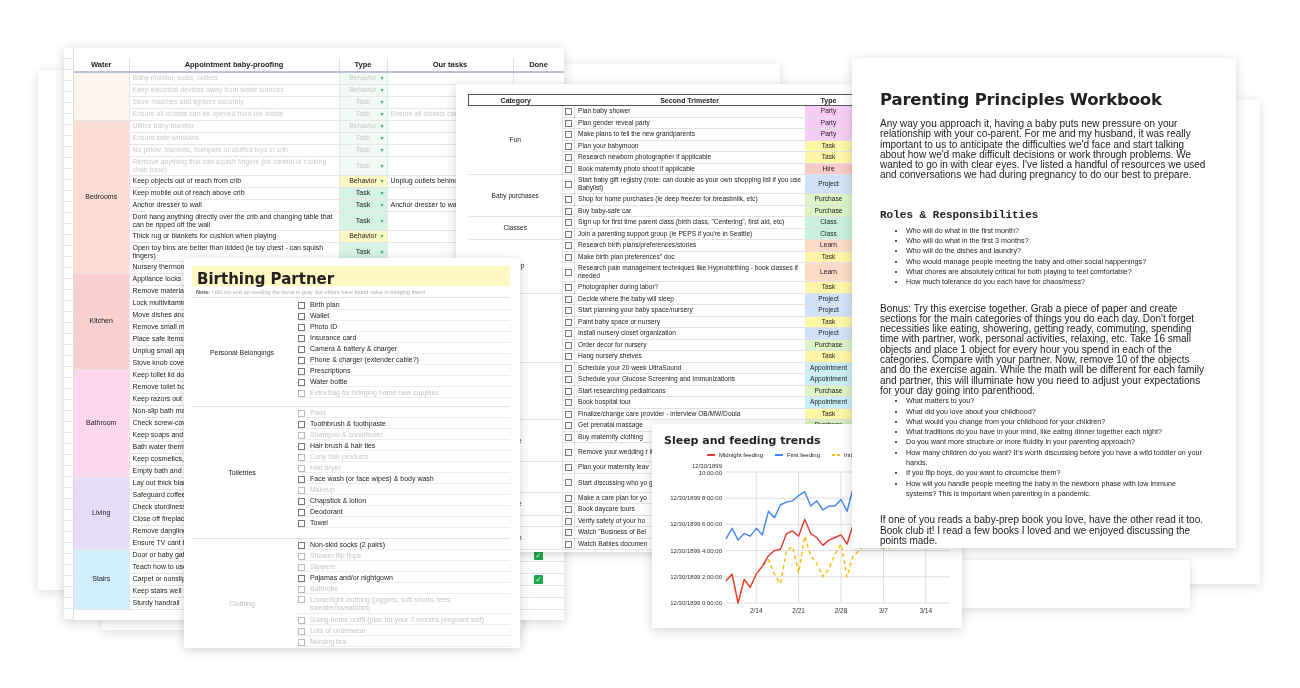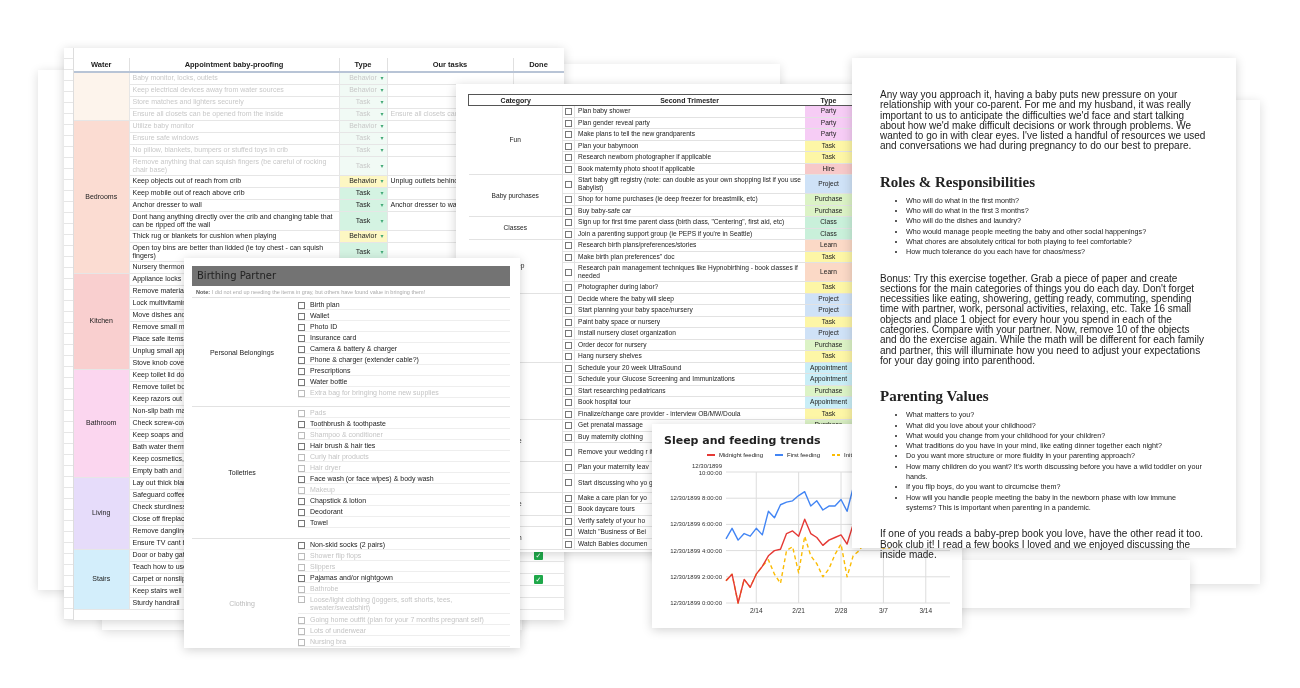--- a/index.html
+++ b/index.html
@@ -24,42 +24,42 @@
 #s2 th{font-size:7px;font-weight:bold;text-align:center;height:11px;border-top:1px solid #555;border-bottom:1px solid #555}
 #s2 th:first-child{border-left:1px solid #555}
 #s2 td{border-bottom:1px solid #e2e2e2;padding:1px 3px;line-height:8px;height:11.5px;vertical-align:middle}
 #s2 td.cat{text-align:center;border-right:1px solid #e2e2e2}
 #s2 td.cb{text-align:center;border-right:1px solid #e2e2e2;padding:0}
 .box{display:inline-block;width:7px;height:7px;border:1px solid #777;background:#fff;vertical-align:middle}
 #s2 td.ty{text-align:center}
 .c-party{background:#f6ccf5}.c-task{background:#fdf6a6}.c-hire{background:#f7c9c9}.c-project{background:#cfe2f7}.c-purchase{background:#dcf3c6}.c-class{background:#c9f0da}.c-learn{background:#fbd9c6}.c-appt{background:#c9eef7}
 
 #s3{left:184px;top:258px;width:336px;height:390px;overflow:hidden}
-#s3 .hdr{position:absolute;left:8px;top:8px;width:318px;height:20px;background:#737373;font-weight:normal;font-size:10px;padding:4px 5px;font-family:"DejaVu Sans",sans-serif}
+#s3 .hdr{position:absolute;left:8px;top:8px;width:318px;height:20px;background:#fef9c3;font-weight:bold;font-size:15px;padding:4px 5px;font-family:"DejaVu Sans",sans-serif}
 #s3 .note{position:absolute;left:8px;top:30px;width:318px;font-size:5.5px;color:#aaa;border-bottom:1px solid #e2e2e2;padding:1px 4px;height:10px}
 #s3 .note b{color:#555}
 #s3 .grp{position:absolute;left:8px;width:318px;border-bottom:1px solid #e2e2e2}
 #s3 .glabel{position:absolute;left:0;width:100px;text-align:center;font-size:7px}
 #s3 .items{position:absolute;left:106px;top:0;right:0}
 #s3 .it{height:11px;font-size:7px;line-height:11px;border-bottom:1px solid #eee;white-space:nowrap}
 #s3 .it .box{width:7px;height:7px;margin-right:5px}
 #s3 .it.gray{color:#c4c4c4}
 #s3 .it.gray .box{border-color:#bbb}
 #s3 .it.tall{height:20px;line-height:8px;white-space:normal;padding-top:2px;display:flex}
 
 #s4{left:652px;top:424px;width:310px;height:204px}
 #s4 .title{position:absolute;left:12px;top:10px;font-weight:bold;font-size:11px;font-family:"DejaVu Sans",sans-serif}
 #s4 .legend{position:absolute;left:55px;top:28px;font-size:6px;display:flex;gap:12px}
 #s4 .legend span.sw{display:inline-block;width:8px;height:2px;vertical-align:middle;margin-right:4px}
 #s4 svg{position:absolute;left:0;top:0}
 
 #s5{left:852px;top:58px;width:384px;height:490px;padding:32px 28px 0 28px}
 #s5 h1{font-family:"DejaVu Sans",sans-serif;font-size:16.5px;font-weight:bold;margin-bottom:10px;letter-spacing:-.2px}
 #s5 p{font-size:10px;line-height:10.3px}
-#s5 h2{font-family:Liberation Serif, serif;font-size:15px;font-weight:bold;margin:22px 0 5px}
+#s5 h2{font-family:Liberation Mono, monospace;font-size:11px;font-weight:bold;margin:28px 0 5px}
 #s5 ul{margin-left:26px;font-size:7.2px;line-height:10.3px}
 #s5 .bonus{margin-top:16px}
 </style>
 </head>
 <body>
 
 <div class="ghost" style="left:38px;top:70px;width:40px;height:520px"></div>
 <div class="ghost" style="left:102px;top:540px;width:420px;height:90px"></div>
 <div class="ghost" style="left:560px;top:64px;width:220px;height:480px"></div>
 <div class="ghost" style="left:950px;top:100px;width:310px;height:484px"></div>
@@ -651,36 +651,36 @@
     </svg>
   <div class="title">Sleep and feeding trends</div>
   <div class="legend" id="legend">
       <span><span class="sw" style="background: rgb(229, 57, 53);"></span><span>Midnight feeding</span></span>
       <span><span class="sw" style="background: rgb(66, 133, 244);"></span><span>First feeding</span></span>
       <span><span class="sw" style="background: repeating-linear-gradient(90deg, rgb(251, 188, 4) 0px, rgb(251, 188, 4) 3px, transparent 3px, transparent 5px);"></span><span>Initial wake time</span></span>
     </div>
 </div>
 
 <div class="sheet" id="s5">
+  <h1>Parenting Principles Workbook</h1>
   <p>Any way you approach it, having a baby puts new pressure on your relationship with your co-parent. For me and my husband, it was really important to us to anticipate the difficulties we'd face and start talking about how we'd make difficult decisions or work through problems. We wanted to go in with clear eyes. I've listed a handful of resources we used and conversations we had during pregnancy to do our best to prepare.</p>
   <h2>Roles &amp; Responsibilities</h2>
   <ul id="roles">
       <li>Who will do what in the first month?</li>
       <li>Who will do what in the first 3 months?</li>
       <li>Who will do the dishes and laundry?</li>
       <li>Who would manage people meeting the baby and other social happenings?</li>
       <li>What chores are absolutely critical for both playing to feel comfortable?</li>
       <li>How much tolerance do you each have for chaos/mess?</li>
     </ul>
   <p class="bonus">Bonus: Try this exercise together. Grab a piece of paper and create sections for the main categories of things you do each day. Don't forget necessities like eating, showering, getting ready, commuting, spending time with partner, work, personal activities, relaxing, etc. Take 16 small objects and place 1 object for every hour you spend in each of the categories. Compare with your partner. Now, remove 10 of the objects and do the exercise again. While the math will be different for each family and partner, this will illuminate how you need to adjust your expectations for your day going into parenthood.</p>
-  <h2>Parenting Values</h2>
   <ul id="values">
       <li>What matters to you?</li>
       <li>What did you love about your childhood?</li>
       <li>What would you change from your childhood for your children?</li>
       <li>What traditions do you have in your mind, like eating dinner together each night?</li>
       <li>Do you want more structure or more fluidity in your parenting approach?</li>
       <li>How many children do you want? It's worth discussing before you have a wild toddler on your hands.</li>
       <li>If you flip boys, do you want to circumcise them?</li>
       <li>How will you handle people meeting the baby in the newborn phase with low immune systems? This is important when parenting in a pandemic.</li>
     </ul>
-  <p class="bonus">If one of you reads a baby-prep book you love, have the other read it too. Book club it! I read a few books I loved and we enjoyed discussing the inside made.</p>
+  <p class="bonus">If one of you reads a baby-prep book you love, have the other read it too. Book club it! I read a few books I loved and we enjoyed discussing the points made.</p>
 </div>
 
 </body></html>

